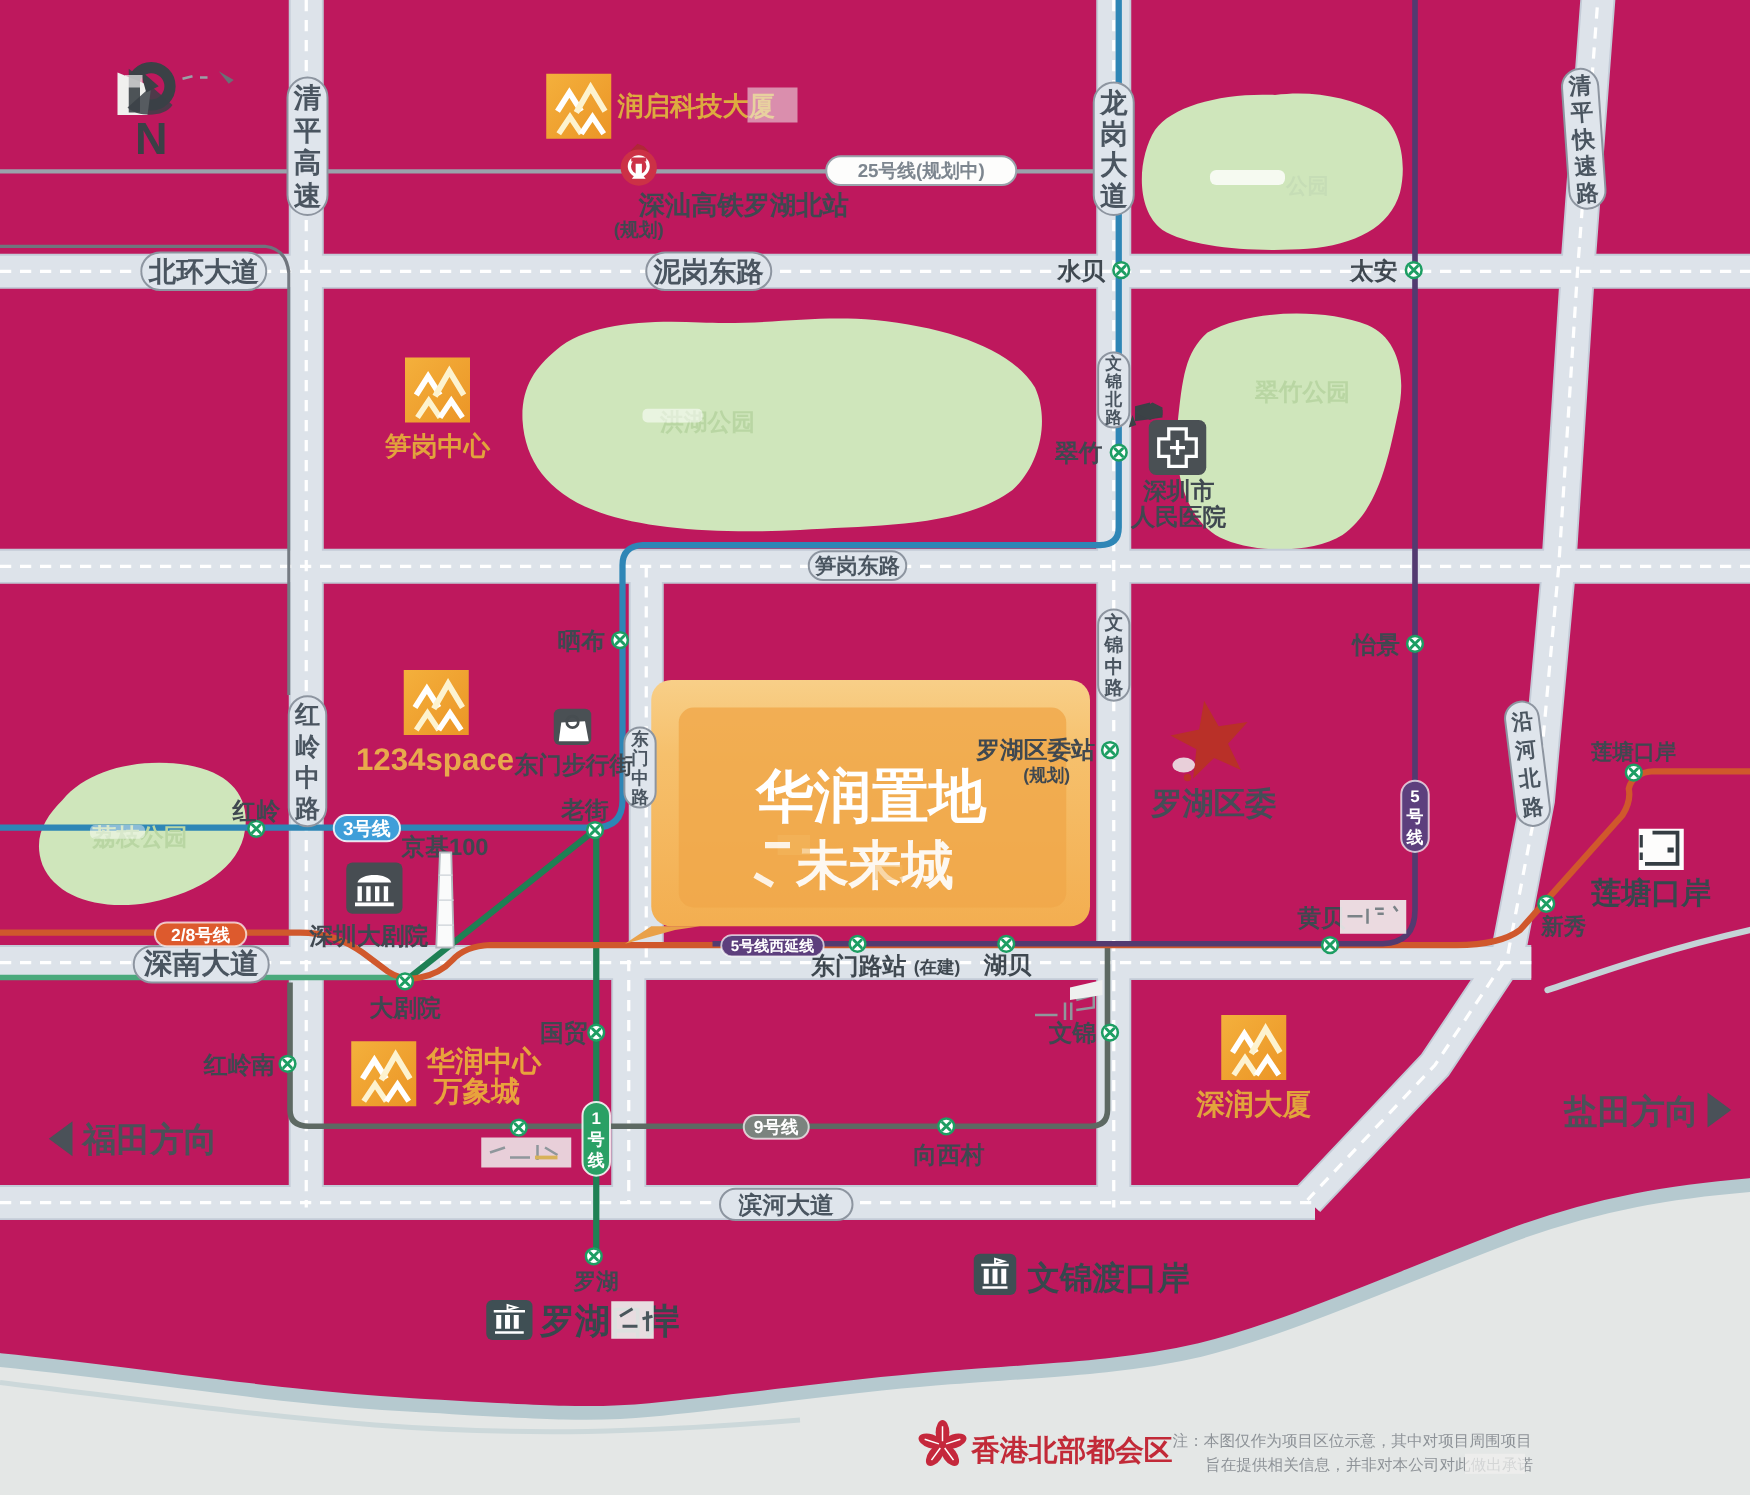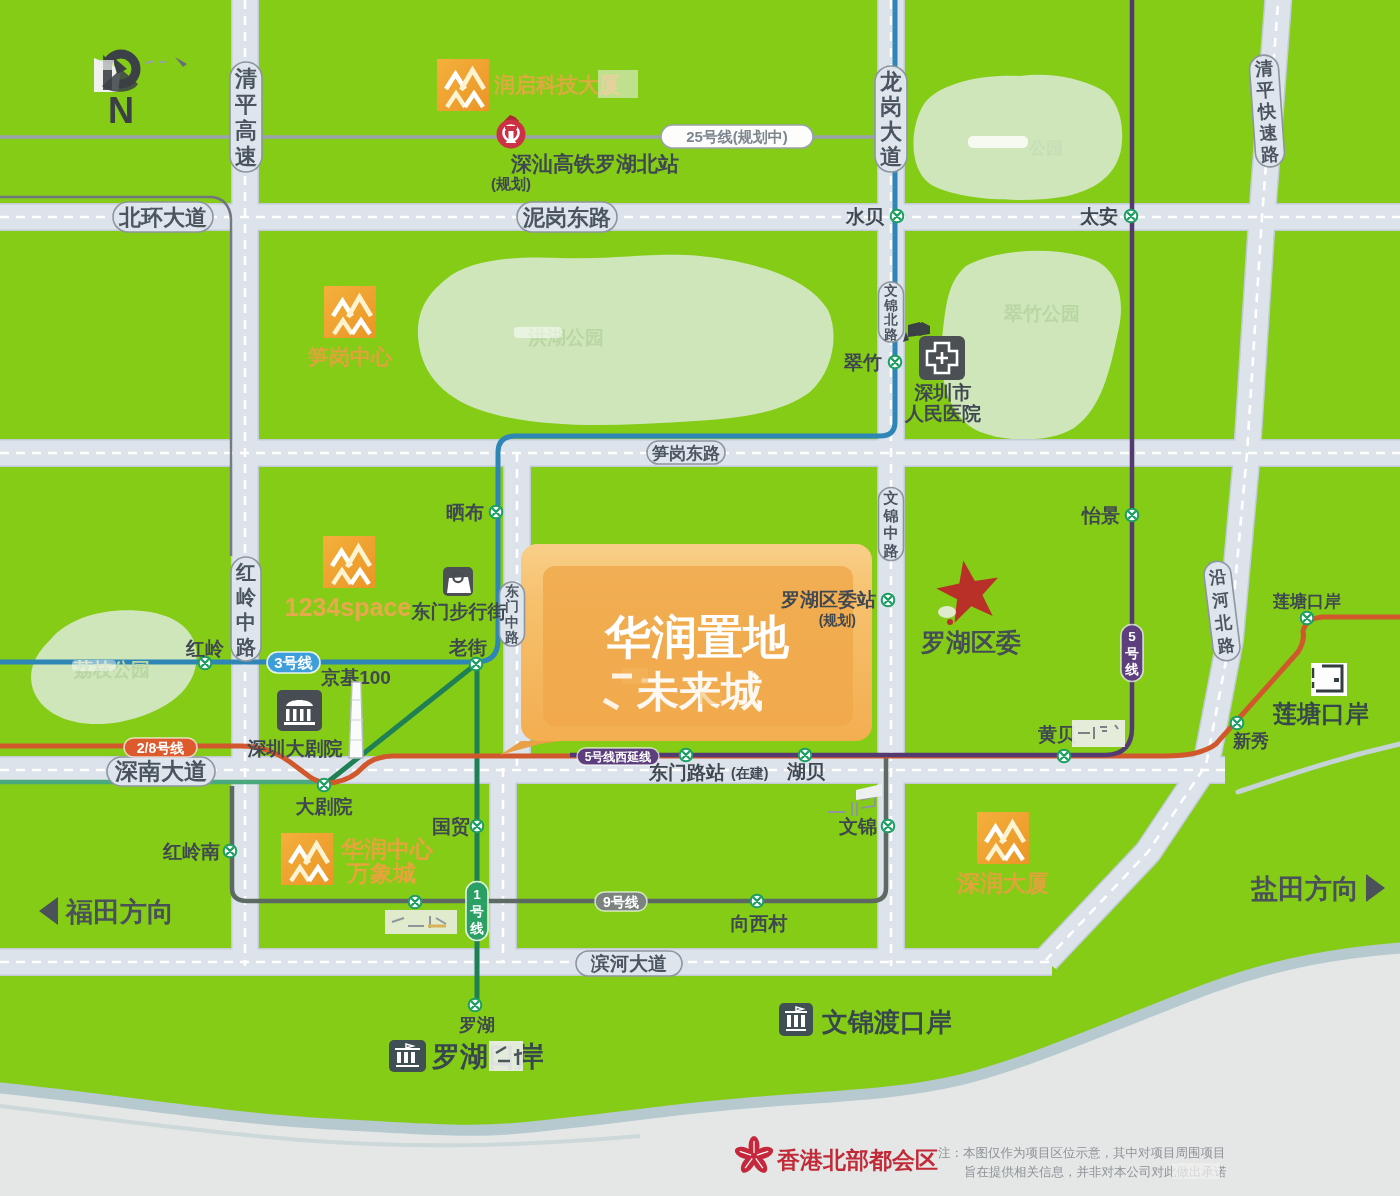--- a/index.html
+++ b/index.html
@@ -1,16 +1,16 @@
 <!DOCTYPE html>
 <html><head>
 <meta charset="utf-8">
 <style>
 html,body{margin:0;padding:0}
-#map{position:relative;width:1400px;height:1196px;background:#84cc16;overflow:hidden;font-family:"Liberation Sans",sans-serif}
+#map{position:relative;width:1400px;height:1196px;background:#be185d;overflow:hidden;font-family:"Liberation Sans",sans-serif}
 text{font-family:"Liberation Sans",sans-serif}
 </style>
 </head>
 <body>
 <div id="map">
 <svg width="1400" height="1196" viewBox="0 0 1400 1196">
 <defs>
 <linearGradient id="gor" x1="0" y1="0" x2="1" y2="1">
 <stop offset="0" stop-color="#f4b03c"></stop>
           <stop offset="1" stop-color="#eb9526"></stop>

